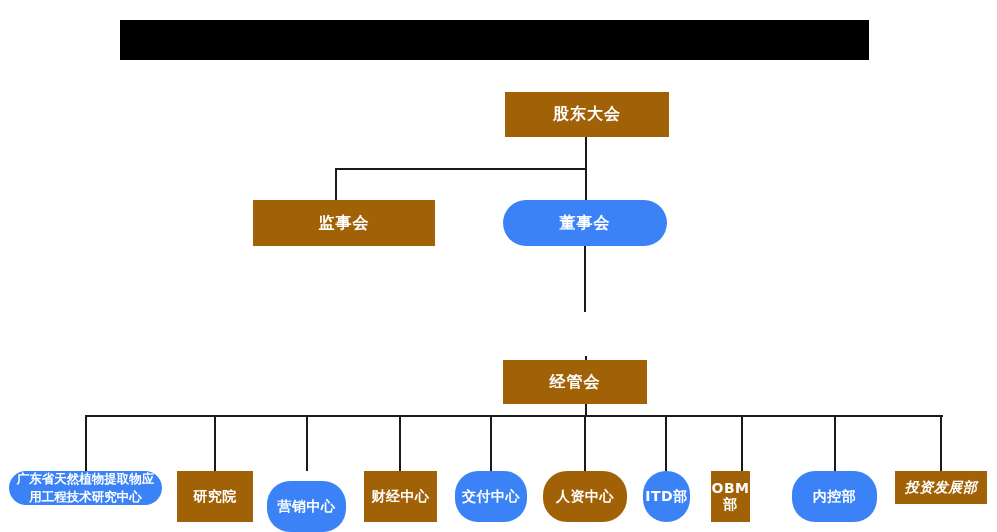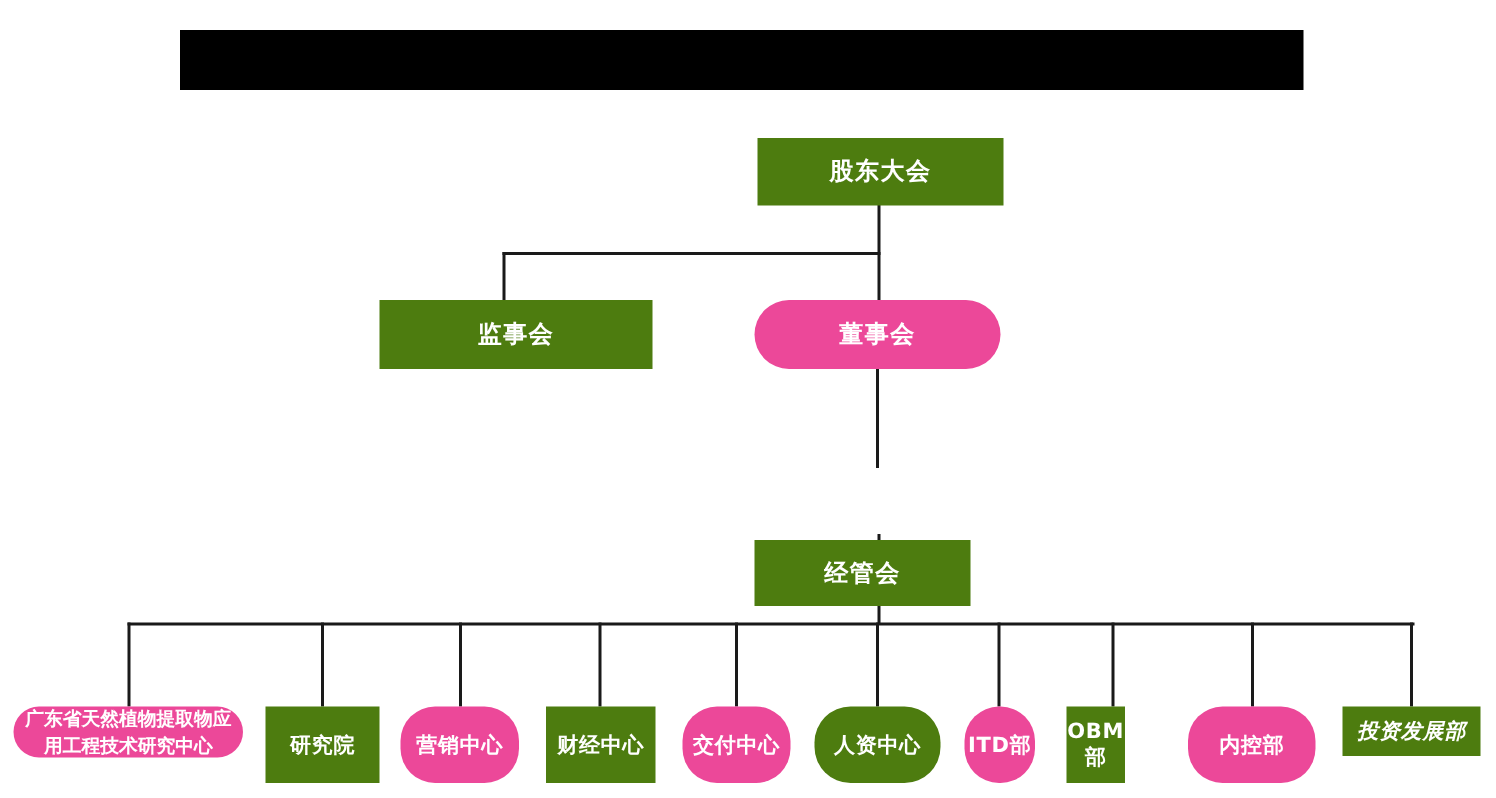--- a/index.html
+++ b/index.html
@@ -28,22 +28,22 @@
   }
   .node {
     position: absolute;
     display: flex;
     align-items: center;
     justify-content: center;
     text-align: center;
     color: #ffffff;
     font-weight: bold;
   }
-  .node.dark  { background: #4d7c0f; }
-  .node.light { background: #ec4899; border-radius: 23px; }
+  .node.dark  { background: #a16207; }
+  .node.light { background: #3b82f6; border-radius: 23px; }
   .node.lg { font-size: 16px; letter-spacing: 1px; }
   .node.md { font-size: 14px; letter-spacing: 0.5px; }
   .node.sm { font-size: 12.5px; line-height: 1.45; padding: 2px 5px; letter-spacing: 0; }
 </style>
 </head>
 <body>
 
 <div class="canvas">
 
   <div class="redacted-bar"></div>
@@ -79,21 +79,21 @@
   <div class="node dark lg" style="left:503px; top:312px; width:144px; height:44px;margin-top:48px;">
     <span>经管会</span>
   </div>
 
   <div class="node light sm" style="left:9px; top:471px; width:153px; height:34px;justify-content:flex-end;">
     <span>广东省天然植物提取物应用工程技术研究中心</span>
   </div>
   <div class="node dark md" style="left:177px; top:471px; width:76px; height:51px;">
     <span>研究院</span>
   </div>
-  <div class="node light md" style="left:267px; top:471px; width:79px; height:51px;">
+  <div class="node light md" style="left:267px; top:481px; width:79px; height:51px;">
     <span>营销中心</span>
   </div>
   <div class="node light md" style="left:455px; top:471px; width:72px; height:51px;">
     <span>交付中心</span>
   </div>
   <div class="node dark md" style="left:364px; top:471px; width:73px; height:51px;">
     <span>财经中心</span>
   </div>
   <div class="node dark md" style="left:543px; top:471px; width:84px; height:51px;border-radius:24px;">
     <span>人资中心</span>

